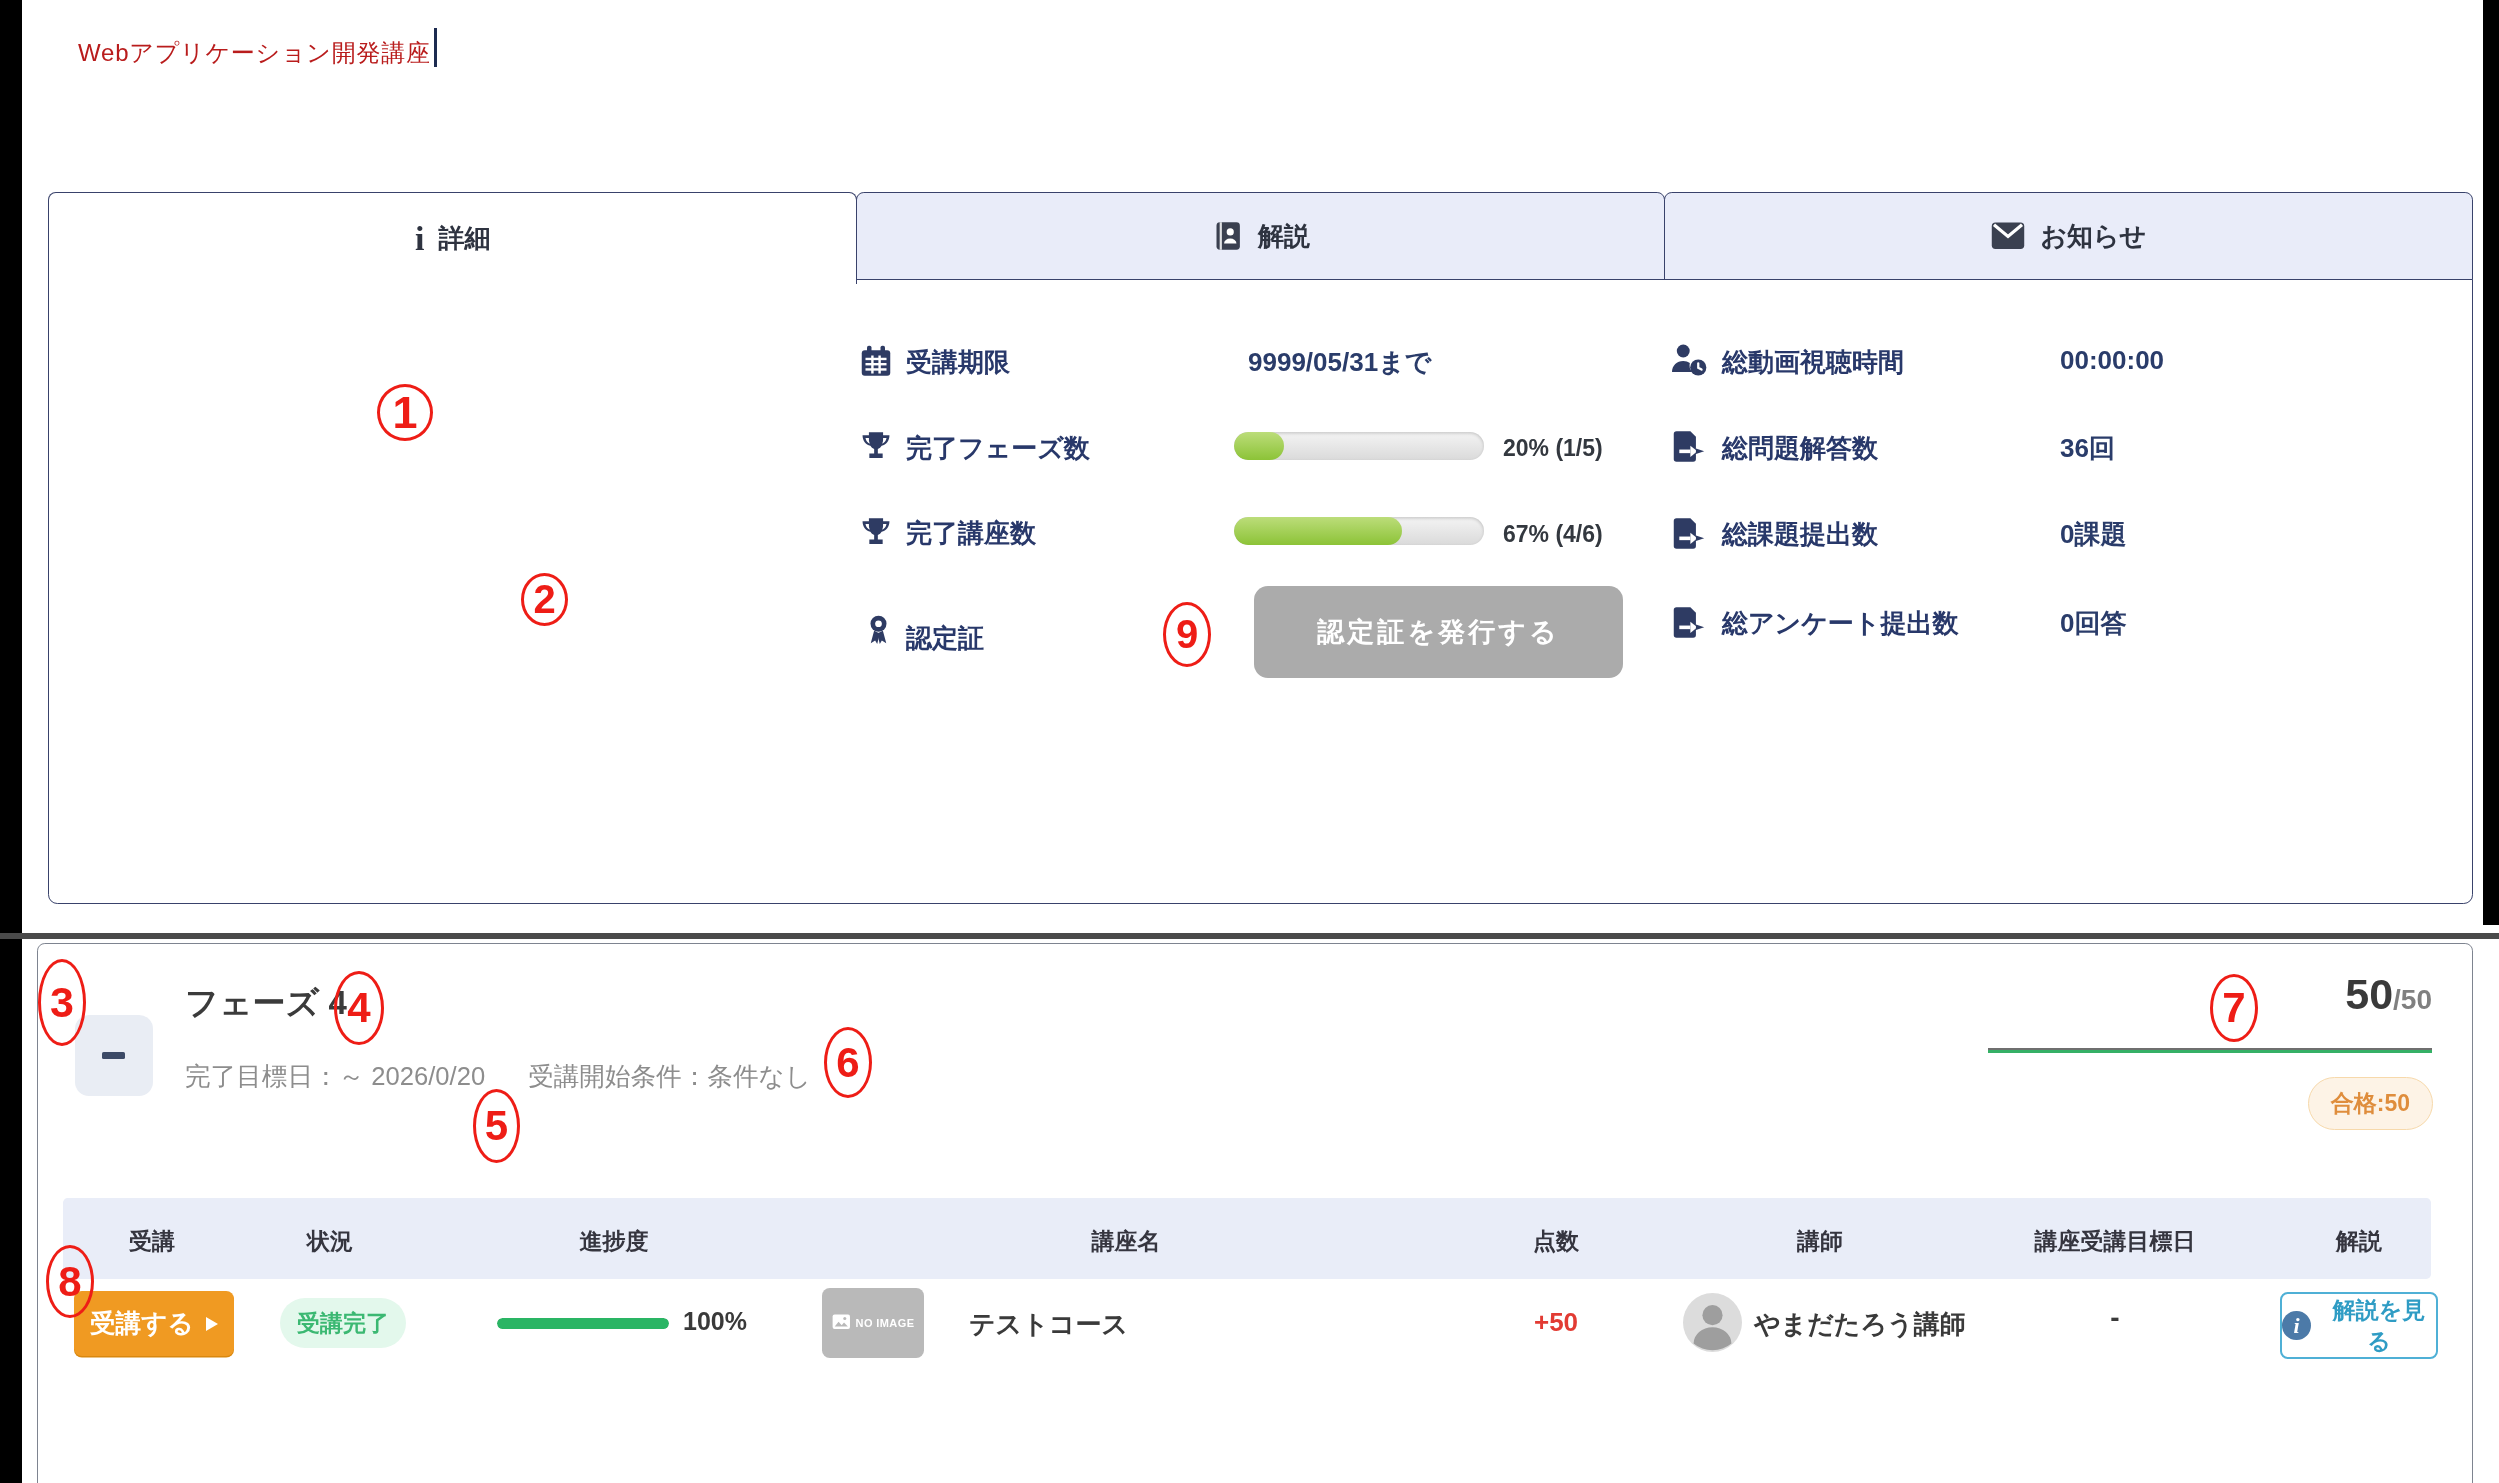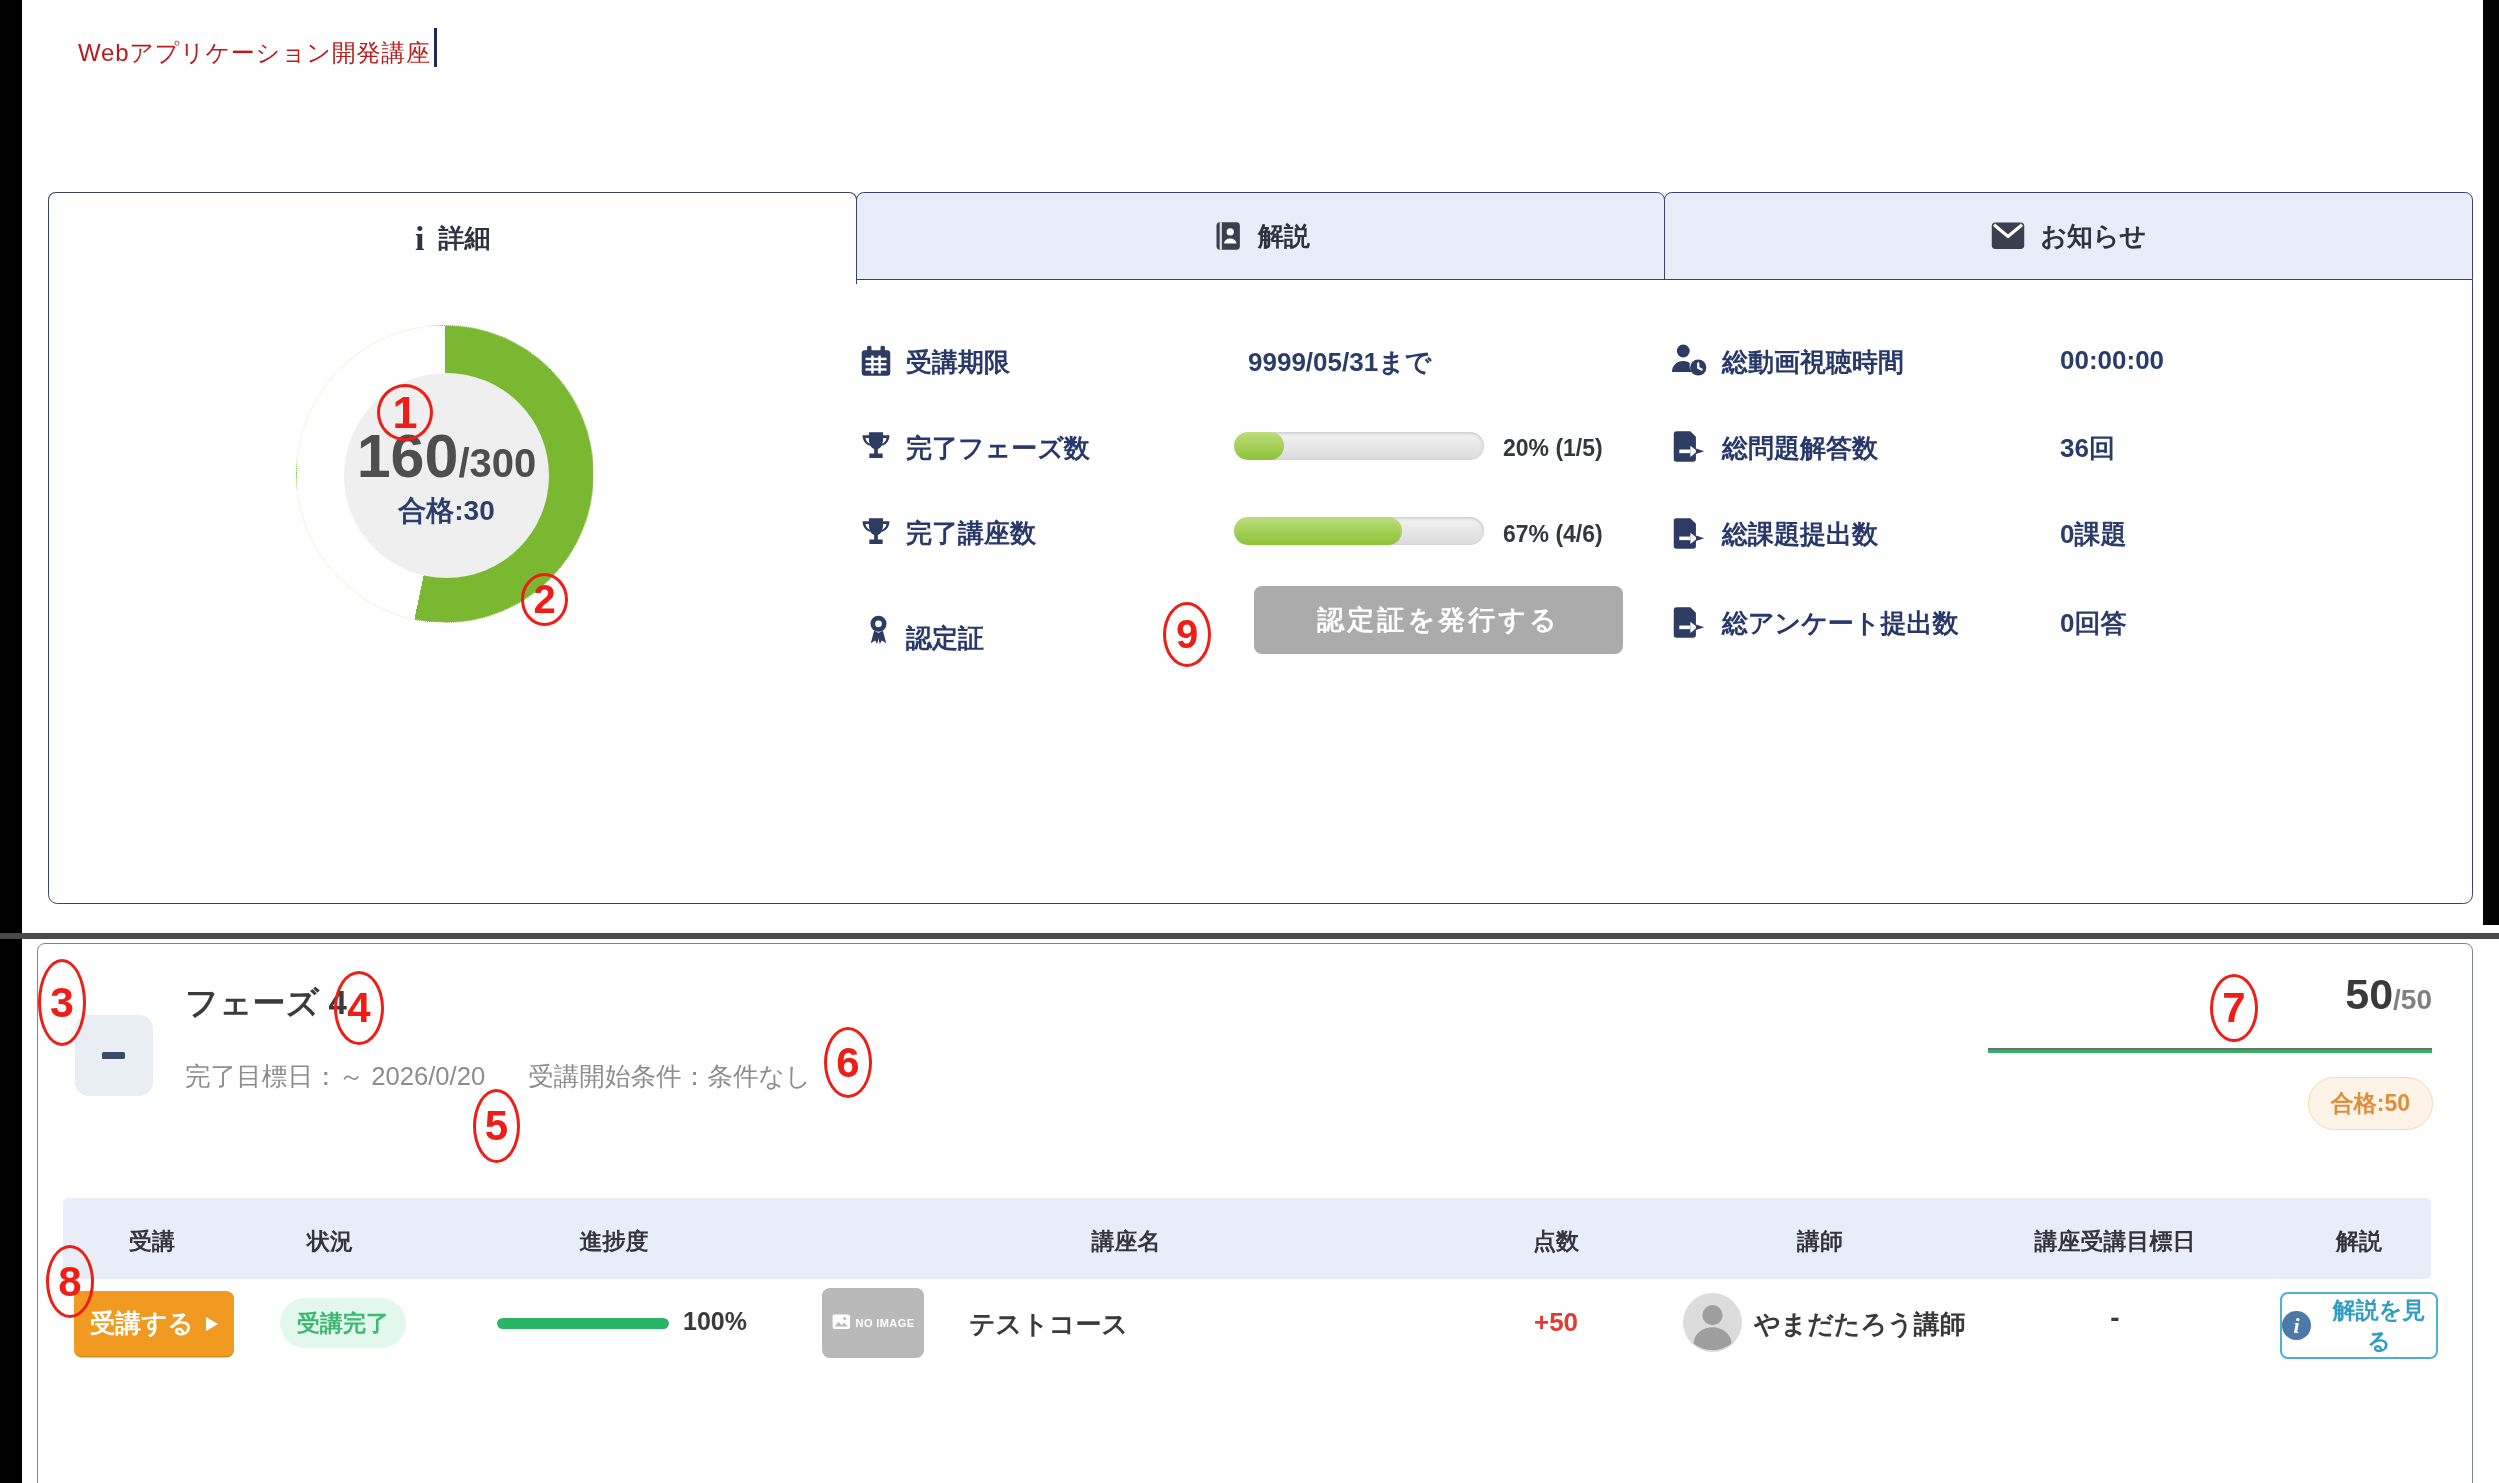--- a/index.html
+++ b/index.html
@@ -41,22 +41,22 @@
   .pass-line  { font-size:28px; font-weight:bold; color:#2c3f6c; margin-top:1.6px; }
 
   
   .sicon { position:absolute; width:39px; height:39px; display:flex; align-items:center; justify-content:center; }
   .slabel { position:absolute; font-size:26px; font-weight:bold; color:#28386a; white-space:nowrap; }
   .sval   { position:absolute; font-size:26px; font-weight:600; color:#2a3c6a; white-space:nowrap; }
   .pbar   { position:absolute; width:250px; height:28px; border-radius:14px; background:linear-gradient(#f4f4f4,#dadada);
             box-shadow:inset 0 1.6px 3.1px rgba(0,0,0,.18); overflow:hidden; }
   .pbar i { display:block; height:100%; border-radius:14px; background:linear-gradient(#bcdd7a,#8cc337); }
   .ptext  { position:absolute; font-size:23px; font-weight:600; color:#33383f; white-space:nowrap; }
-  .cert-btn { position:absolute; left:1205px; top:306px; width:369px; height:68px; background:#ababab; border:none;
-              border-radius:8px; color:#fff; font-size:27px; font-weight:bold; letter-spacing:3.1px; cursor:default;
+  .cert-btn { position:absolute; left:1205px; top:306px; width:369px; height:92px; background:#ababab; border:none;
+              border-radius:14px; color:#fff; font-size:27px; font-weight:bold; letter-spacing:3.1px; cursor:default;
               font-family:inherit; }
 
   
   .phase-card { position:absolute; left:37px; top:943px; width:2436px; height:621px; background:#fff;
                 border:1.6px solid #7e8490; border-radius:7.8px 7.8px 0 0; }
   .collapse-btn { position:absolute; left:37px; top:71px; width:78px; height:81px; background:#e9edf4; border:none;
                   border-radius:14px; cursor:pointer; }
   .collapse-btn .dash { position:absolute; left:27px; top:37px; width:23px; height:7px; background:#3c4a66; border-radius:1.6px; }
   .phase-title { position:absolute; left:147px; top:37px; font-size:33px; font-weight:bold; color:#3b3b3b; }
   .phase-meta  { position:absolute; left:147px; top:115px; font-size:25.6px; color:#8d8d8d; display:flex; gap:43px; white-space:nowrap; }
@@ -139,29 +139,20 @@
             <rect x="1" y="1" width="22" height="18" rx="2.5" fill="#3a4050"></rect>
             <path d="M2.5 2.5l9.5 8 9.5-8" stroke="#ffffff" stroke-width="2.2" fill="none"></path>
           </svg>
       </span>
       <span>お知らせ</span>
     </div>
   </div>
 
   <div class="card">
 
-    <div class="donut" style="background: conic-gradient(rgb(123, 184, 50) 0deg, rgb(123, 184, 50) 191.88deg, rgb(255, 255, 255) 191.88deg, rgb(255, 255, 255) 360deg);">
-      <div class="donut-hole">
-        <div class="score-line">
-          <span class="score-big">160</span>
-          <span class="score-den">/300</span>
-        </div>
-        <div class="pass-line">合格:30</div>
-      </div>
-    </div>
 
     <span class="sicon" style="left:807px; top:62px;">
       <svg width="36" height="37" viewBox="0 0 24 24">
           <g fill="#2e3b63">
             <rect x="2.5" y="4.5" width="19" height="17" rx="2"></rect>
             <rect x="6" y="1.5" width="3" height="5" rx="1.2"></rect>
             <rect x="15" y="1.5" width="3" height="5" rx="1.2"></rect>
           </g>
           <g fill="#ffffff">
             <rect x="5" y="9.5" width="14" height="1.6"></rect>

